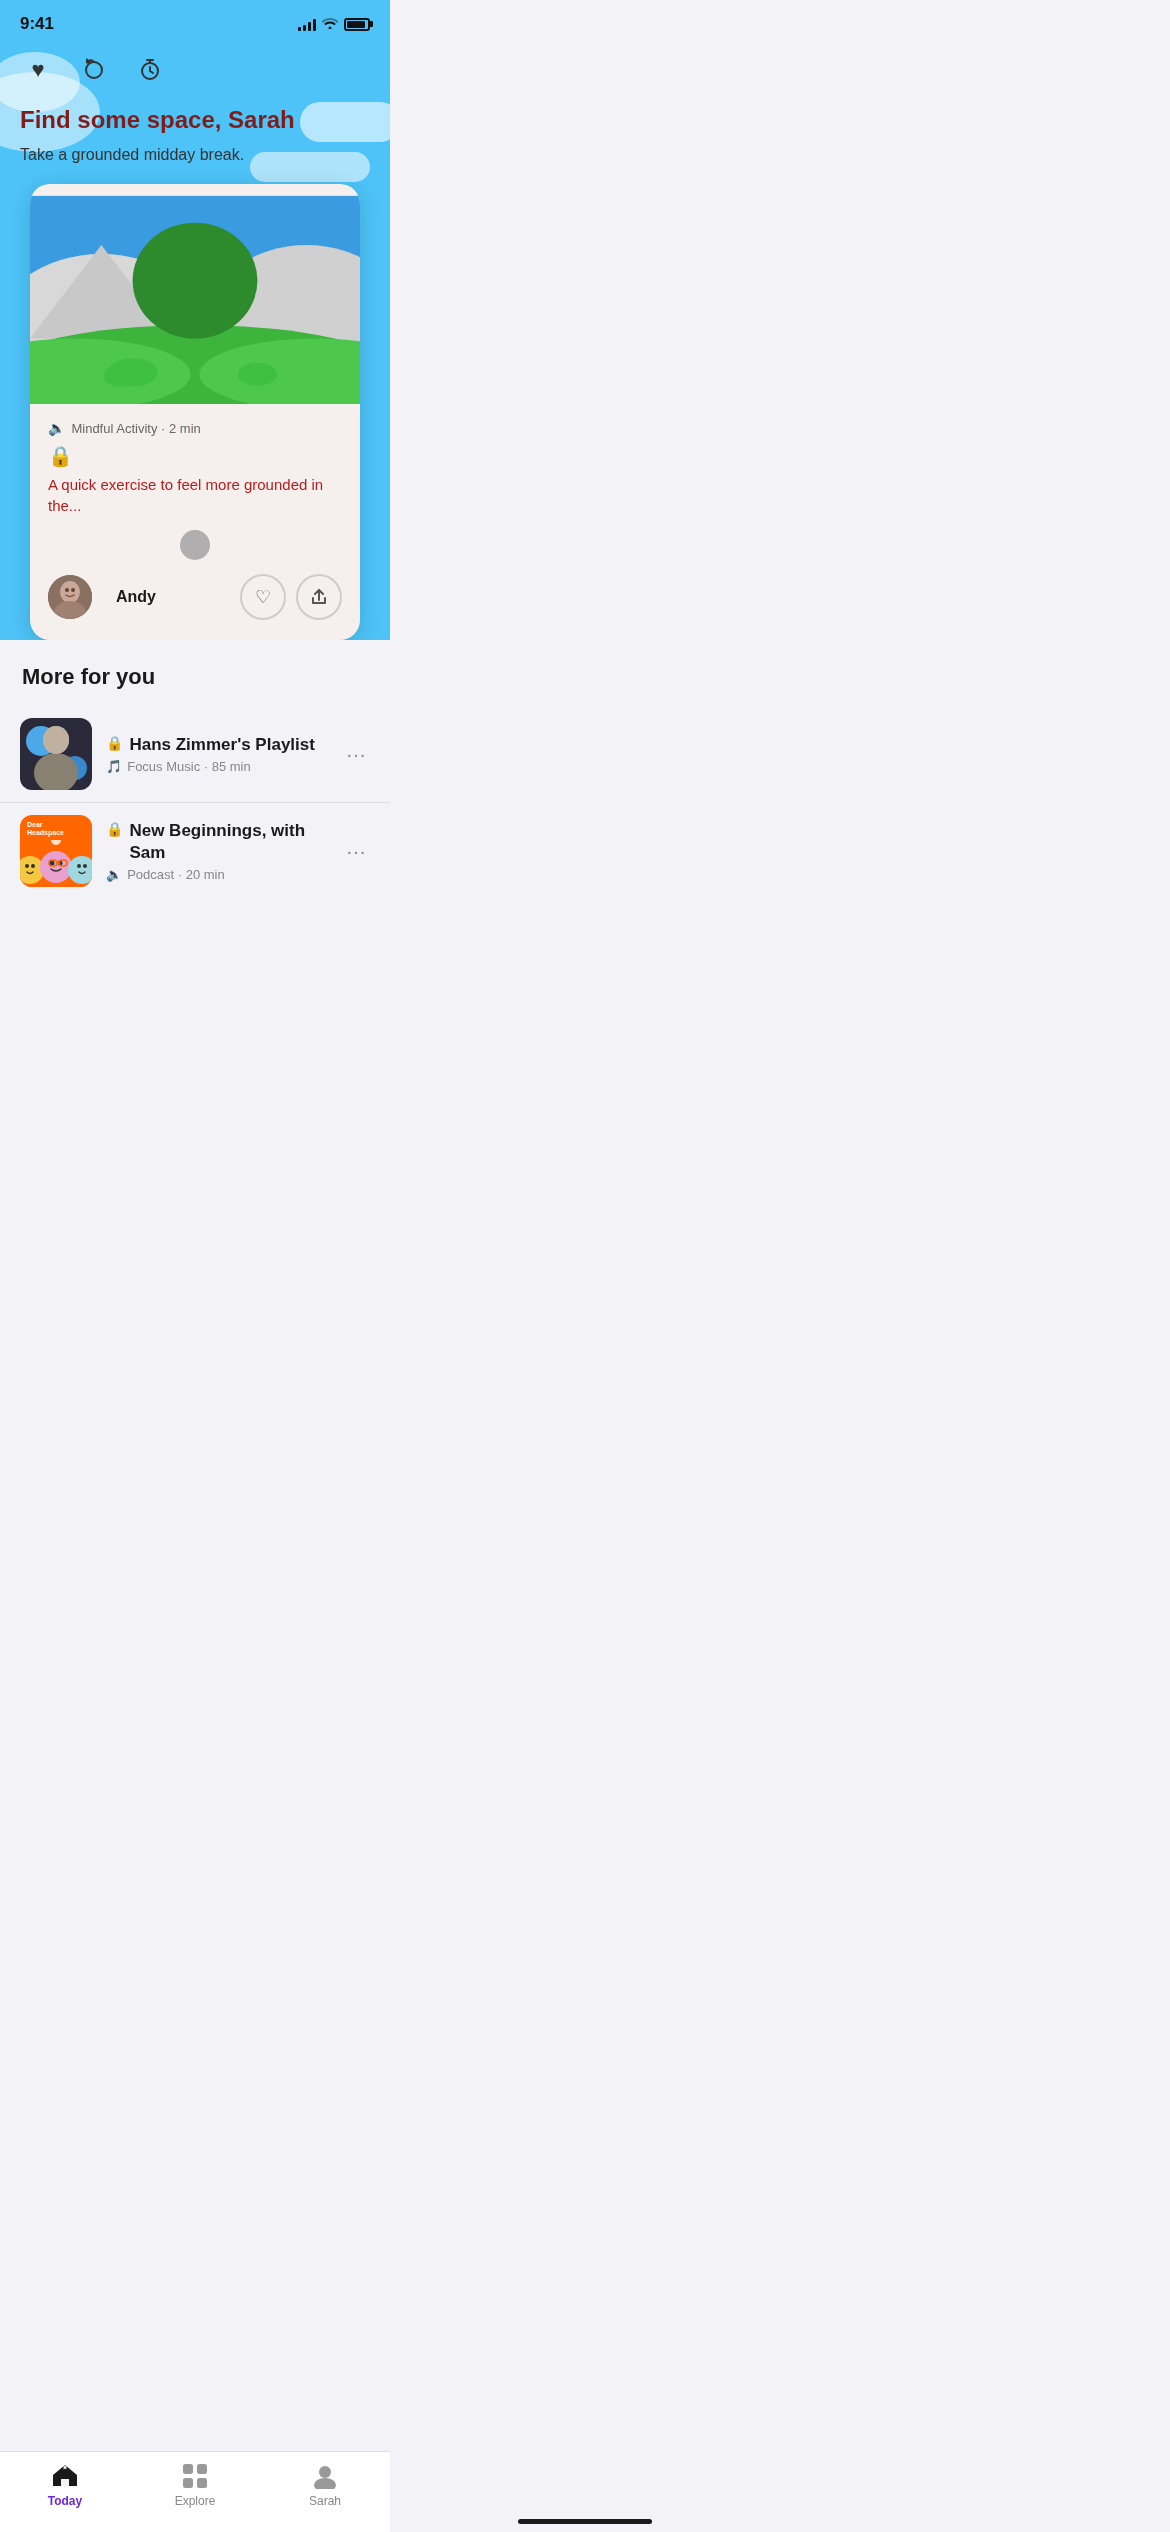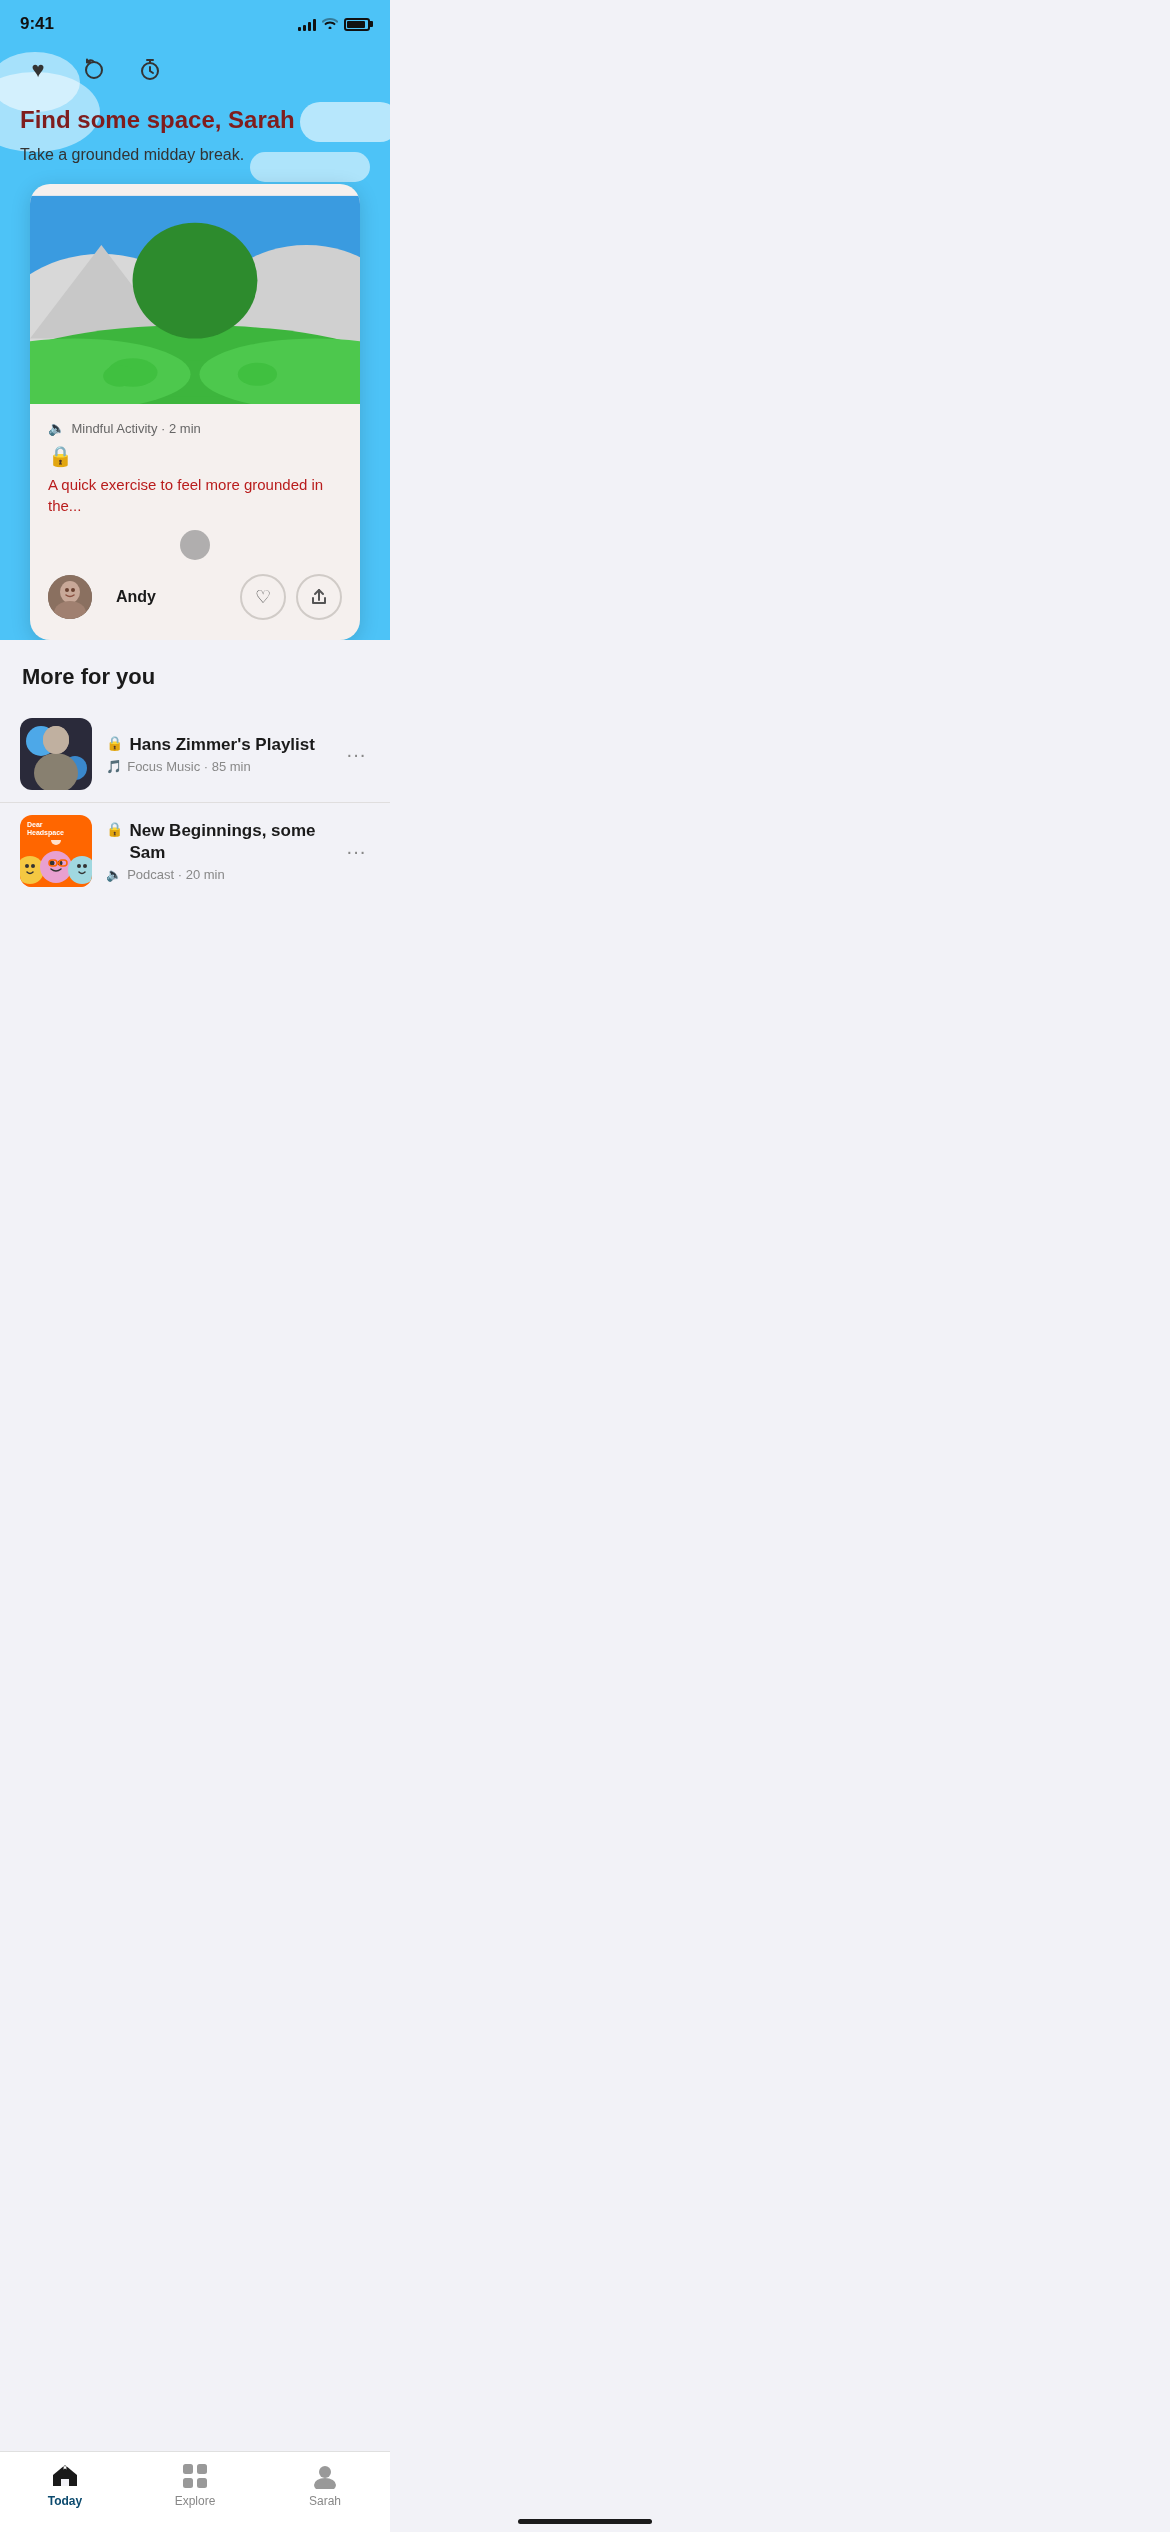--- a/index.html
+++ b/index.html
@@ -434,21 +434,21 @@
       align-items: center;
       gap: 4px;
       cursor: pointer;
       min-width: 80px;
     }
     .nav-label {
       font-size: 12px;
       color: #888;
     }
     .nav-label.active {
-      color: #0c4a6e;
+      color: #6d28d9;
       font-weight: 600;
     }
 
     
     .home-indicator {
       position: fixed;
       bottom: 8px;
       left: 50%;
       transform: translateX(-50%);
       width: 134px;
@@ -650,21 +650,21 @@
             <path d="M59 40 Q62 43 65 40" stroke="#333" stroke-width="1.5" fill="none" stroke-linecap="round"></path>
 
             <circle cx="36" cy="8" r="5" fill="white" opacity="0.8"></circle>
           </svg>
         </div>
       </div>
     </div>
     <div class="list-info">
       <div class="list-title-row">
         <span class="lock-sm">🔒</span>
-        <span class="list-title">New Beginnings, some Sam</span>
+        <span class="list-title">New Beginnings, with Sam</span>
       </div>
       <div class="list-meta">
         <span class="list-meta-icon">🔈</span>
         <span>Podcast · 20 min</span>
       </div>
     </div>
     <div class="list-more">···</div>
   </div>
 </div>
 

